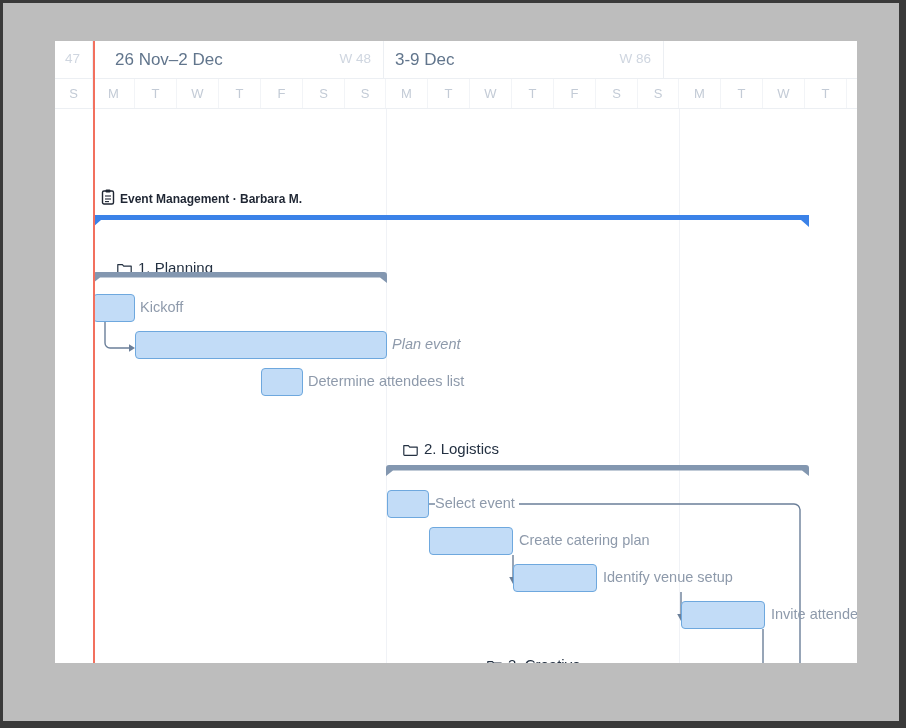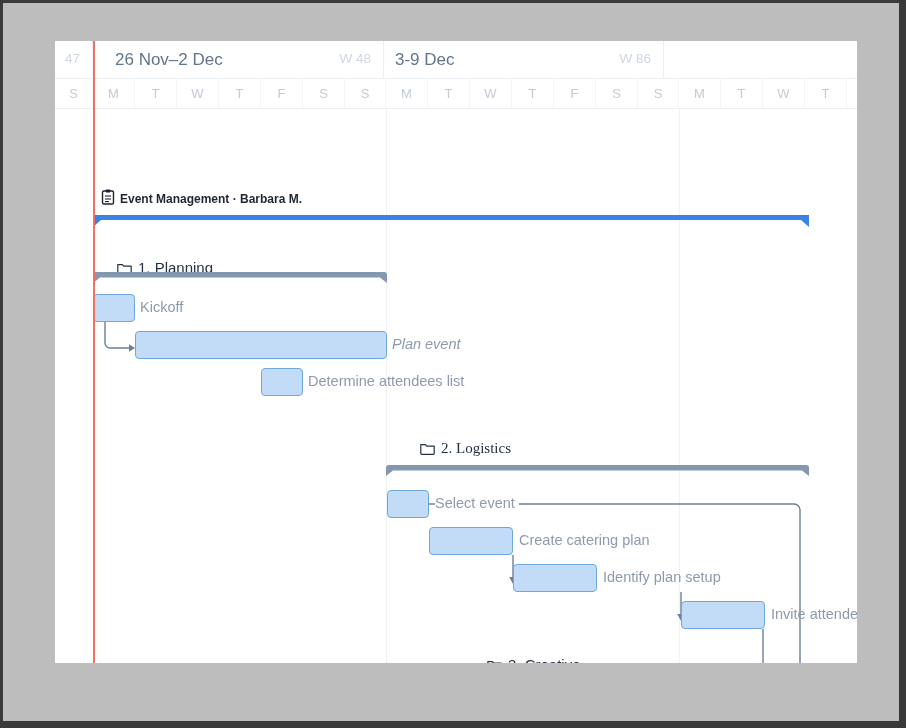--- a/index.html
+++ b/index.html
@@ -248,21 +248,21 @@
           <path d="M36,22.2 L42,26 L36,29.8 Z" fill="#6b7f99"></path>
         </svg>
       </div>
 
       <div class="task-bar" style="left:80px;top:222px;width:252px;"></div>
       <div class="task-label" style="left:337px;top:227px;font-style:italic;">Plan event</div>
 
       <div class="task-bar" style="left:206px;top:259px;width:42px;"></div>
       <div class="task-label" style="left:253px;top:264px;">Determine attendees list</div>
 
-      <div class="group-title" style="left:365px;top:331px;font-family:Liberation Serif, serif;">
+      <div class="group-title" style="left:348px;top:331px;">
         <span class="folder-icon">
           <svg width="15" height="13" viewBox="0 0 15 13">
             <path d="M0.8,2.6 h4.6 l1.3,1.5 h7.5 v7.4 a0.8,0.8 0 0 1 -0.8,0.8 h-11.8 a0.8,0.8 0 0 1 -0.8,-0.8 Z" fill="none" stroke="#243142" stroke-width="1.2" stroke-linejoin="round"></path>
           </svg>
         </span><span>2. Logistics</span>
       </div>
       <div class="summary-bar" style="left:331px;top:356px;width:423px;">
         <svg width="423" height="13" viewBox="0 0 423 13" preserveAspectRatio="none">
           <path d="M0,3 a3,3 0 0 1 3,-3 H420 a3,3 0 0 1 3,3 V11 L416,5.5 H7 L0,11 Z" fill="#8397b0"></path>
         </svg>
@@ -281,21 +281,21 @@
       <div class="task-bar" style="left:374px;top:418px;width:84px;"></div>
       <div class="task-label" style="left:464px;top:423px;">Create catering plan</div>
       <div class="dep" style="left:452px;top:446px;">
         <svg width="20" height="34" viewBox="0 0 20 34">
           <path d="M6,0 V22" fill="none" stroke="#6b7f99" stroke-width="1.4"></path>
           <path d="M2.2,22 L6,29 L9.8,22 Z" fill="#6b7f99"></path>
         </svg>
       </div>
 
       <div class="task-bar" style="left:458px;top:455px;width:84px;"></div>
-      <div class="task-label" style="left:548px;top:460px;">Identify plan setup</div>
+      <div class="task-label" style="left:548px;top:460px;">Identify venue setup</div>
       <div class="dep" style="left:620px;top:483px;">
         <svg width="20" height="34" viewBox="0 0 20 34">
           <path d="M6,0 V22" fill="none" stroke="#6b7f99" stroke-width="1.4"></path>
           <path d="M2.2,22 L6,29 L9.8,22 Z" fill="#6b7f99"></path>
         </svg>
       </div>
 
       <div class="task-bar" style="left:626px;top:492px;width:84px;"></div>
       <div class="task-label" style="left:716px;top:497px;">Invite attendees</div>
       <div class="dep" style="left:704px;top:520px;">

